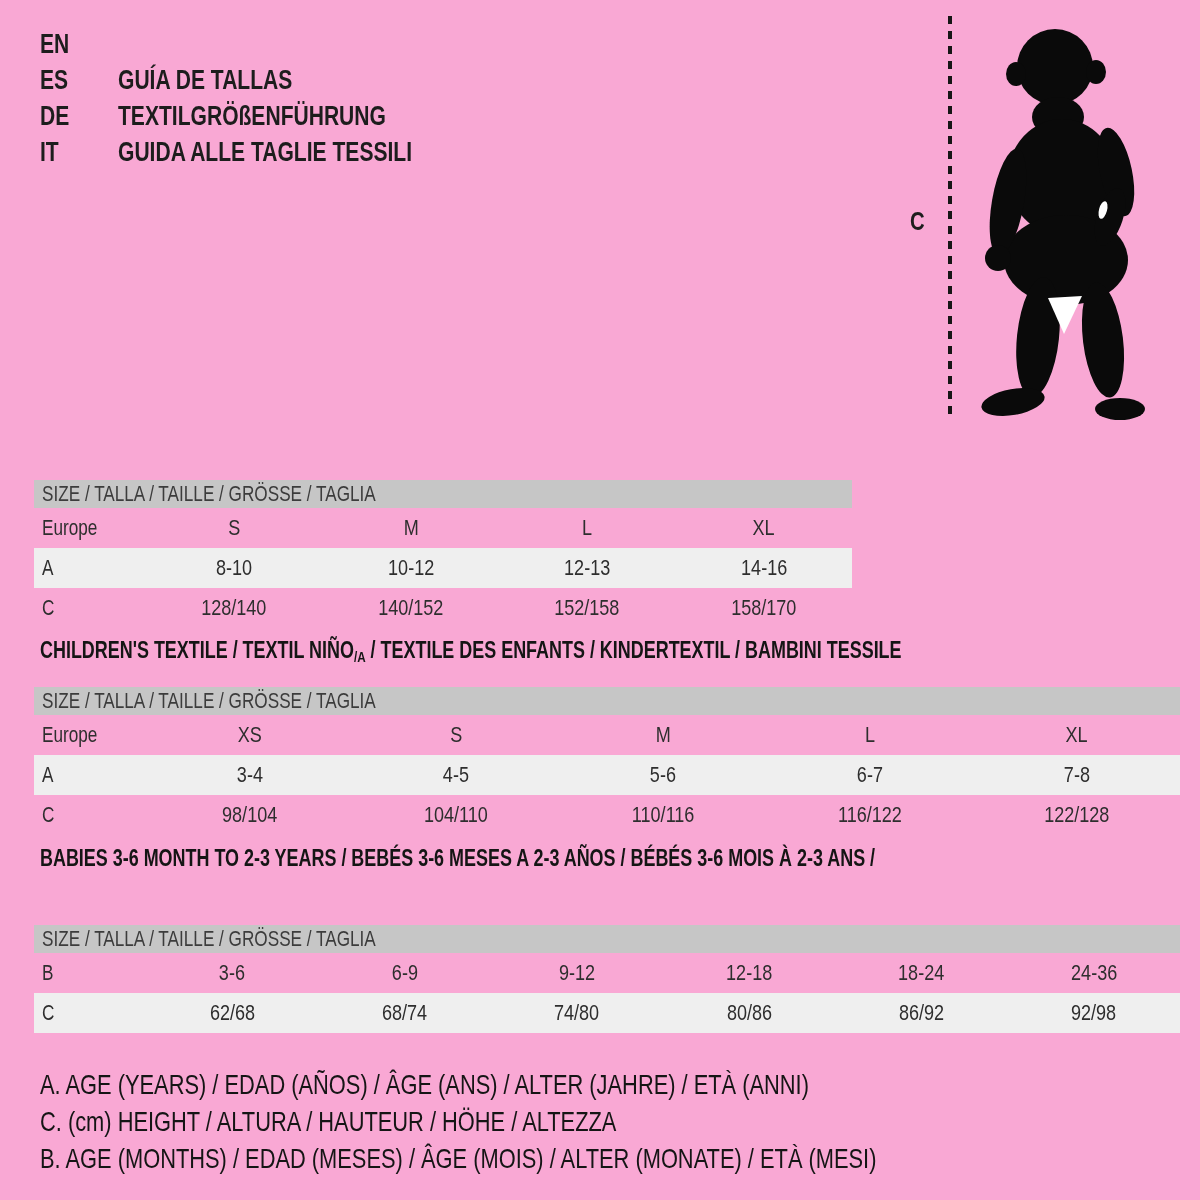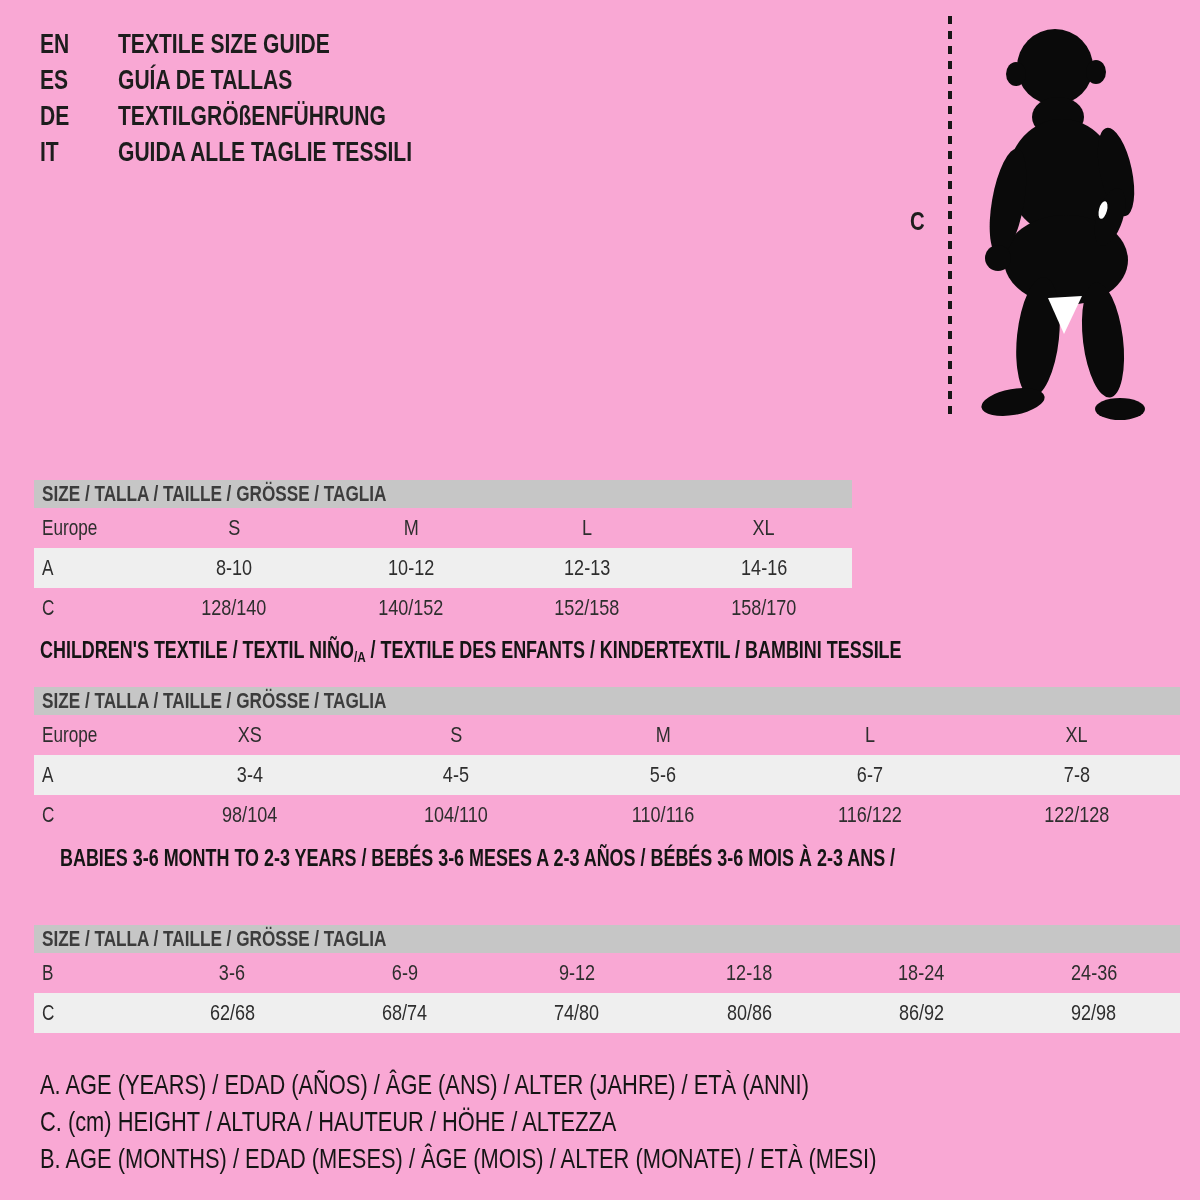--- a/index.html
+++ b/index.html
@@ -18,49 +18,48 @@
   
   .dash-line{position:absolute;left:948px;top:16px;width:4px;height:398px;
     background:repeating-linear-gradient(to bottom,#161616 0 8px,transparent 8px 15px);}
   .c-label{position:absolute;left:910px;top:206px;font-size:26px;font-weight:bold;}
   .figure-svg{position:absolute;left:958px;top:22px;}
 
   
   .sec-heading{position:absolute;font-weight:bold;font-size:23px;white-space:nowrap;color:#151515;}
   #junior-heading{left:40px;top:430px;}
   #children-heading{left:40px;top:637px;}
-  #babies-heading1{left:40px;top:845px;margin-left:20px;}
+  #babies-heading1{left:40px;top:845px;}
   #babies-heading2{left:40px;top:881px;}
   .subsize{font-size:15px;vertical-align:-4px;}
 
   
   .stable{position:absolute;}
   #junior-table{left:34px;top:480px;width:818px;}
   #children-table{left:34px;top:687px;width:1146px;}
   #babies-table{left:34px;top:925px;width:1146px;}
   .thead{height:28px;background:#c6c6c6;display:flex;align-items:center;padding-left:8px;
-    font-weight:bold;font-size:22px;color:#3c3c3c;}
+    font-weight:normal;font-size:22px;color:#3c3c3c;}
   .trow{display:flex;align-items:center;height:40px;font-size:22px;color:#2e2e2e;}
   .trow.alt{background:#efefef;}
   .tlabel{width:104px;padding-left:8px;text-align:left;}
   .tcell{flex:1;text-align:center;}
 
   
   .footnotes{position:absolute;left:40px;top:1066px;}
   .foot-row{height:37px;display:flex;align-items:center;font-weight:normal;font-size:28px;color:#151515;}
 </style>
 </head>
 <body>
 
 <div class="page">
 
   <div class="langs">
     <div class="lang-row">
       <div class="lang-code"><span class="sq">EN</span></div>
-      <div><span class="sq">TEXTILE SIZE GUIDE</span></div>
     </div>
     <div class="lang-row">
       <div class="lang-code"><span class="sq">ES</span></div>
       <div><span class="sq">GUÍA DE TALLAS</span></div>
     </div>
     <div class="lang-row">
       <div class="lang-code"><span class="sq">DE</span></div>
       <div><span class="sq">TEXTILGRÖßENFÜHRUNG</span></div>
     </div>
     <div class="lang-row">

